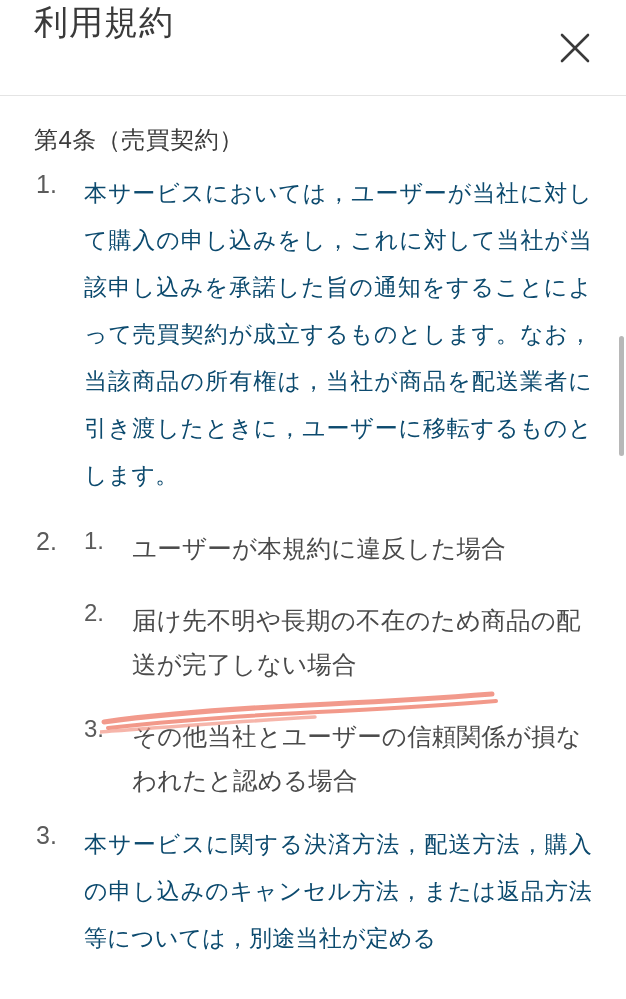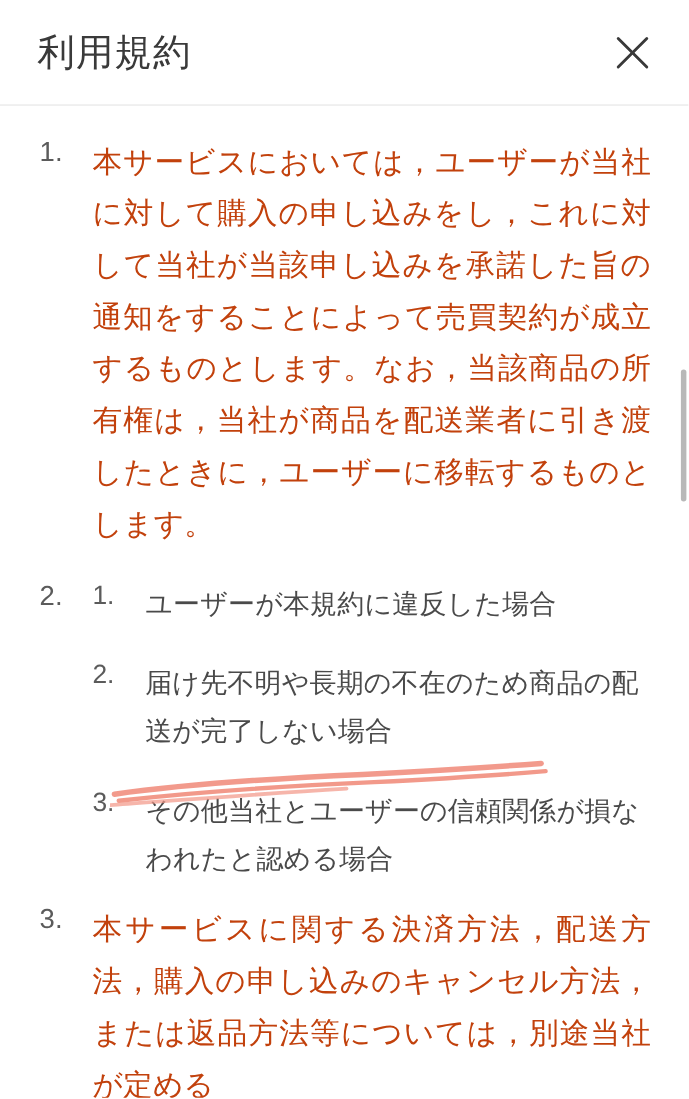--- a/index.html
+++ b/index.html
@@ -16,21 +16,20 @@
     position: relative;
   }
 
   
   .header {
     position: relative;
     height: 96px;
     box-sizing: border-box;
     border-bottom: 1px solid #e4e4e4;
     display: flex;
-    align-items: center;
   }
   .header-title {
     font-size: 34px;
     color: #3a3a3a;
     letter-spacing: 1px;
     margin-left: 34px;
     font-weight: 400;
   }
   .close-btn {
     position: absolute;
@@ -76,23 +75,23 @@
   ol.level1 > li > .marker {
     position: absolute;
     left: 2px;
     top: 0;
     width: 40px;
     font-size: 25px;
     color: #5b5b5b;
     text-align: left;
   }
   .para {
-    font-size: 27px;
+    font-size: 23px;
     line-height: 47px;
-    color: #c2410c;
+    color: #0c4a6e;
     letter-spacing: 0.2px;
     text-align: justify;
   }
 
   ol.level2 {
     list-style: none;
     margin: 12px 0 0 0;
     padding: 0;
   }
   ol.level2 > li {
@@ -150,20 +149,21 @@
       <svg width="34" height="34" viewBox="0 0 34 34">
         <line x1="4" y1="4" x2="30" y2="30" stroke="#3a3a3a" stroke-width="2.6" stroke-linecap="round"></line>
         <line x1="30" y1="4" x2="4" y2="30" stroke="#3a3a3a" stroke-width="2.6" stroke-linecap="round"></line>
       </svg>
     </span>
   </div>
 </div>
 
 <div class="content">
 
+  <div class="section-heading">第4条（売買契約）</div>
 
   <ol class="level1">
 
     <li>
       <span class="marker">1.</span>
       <div class="para">本サービスにおいては，ユーザーが当社に対して購入の申し込みをし，これに対して当社が当該申し込みを承諾した旨の通知をすることによって売買契約が成立するものとします。なお，当該商品の所有権は，当社が商品を配送業者に引き渡したときに，ユーザーに移転するものとします。</div>
     </li>
 
     <li>
       <span class="marker">2.</span>

